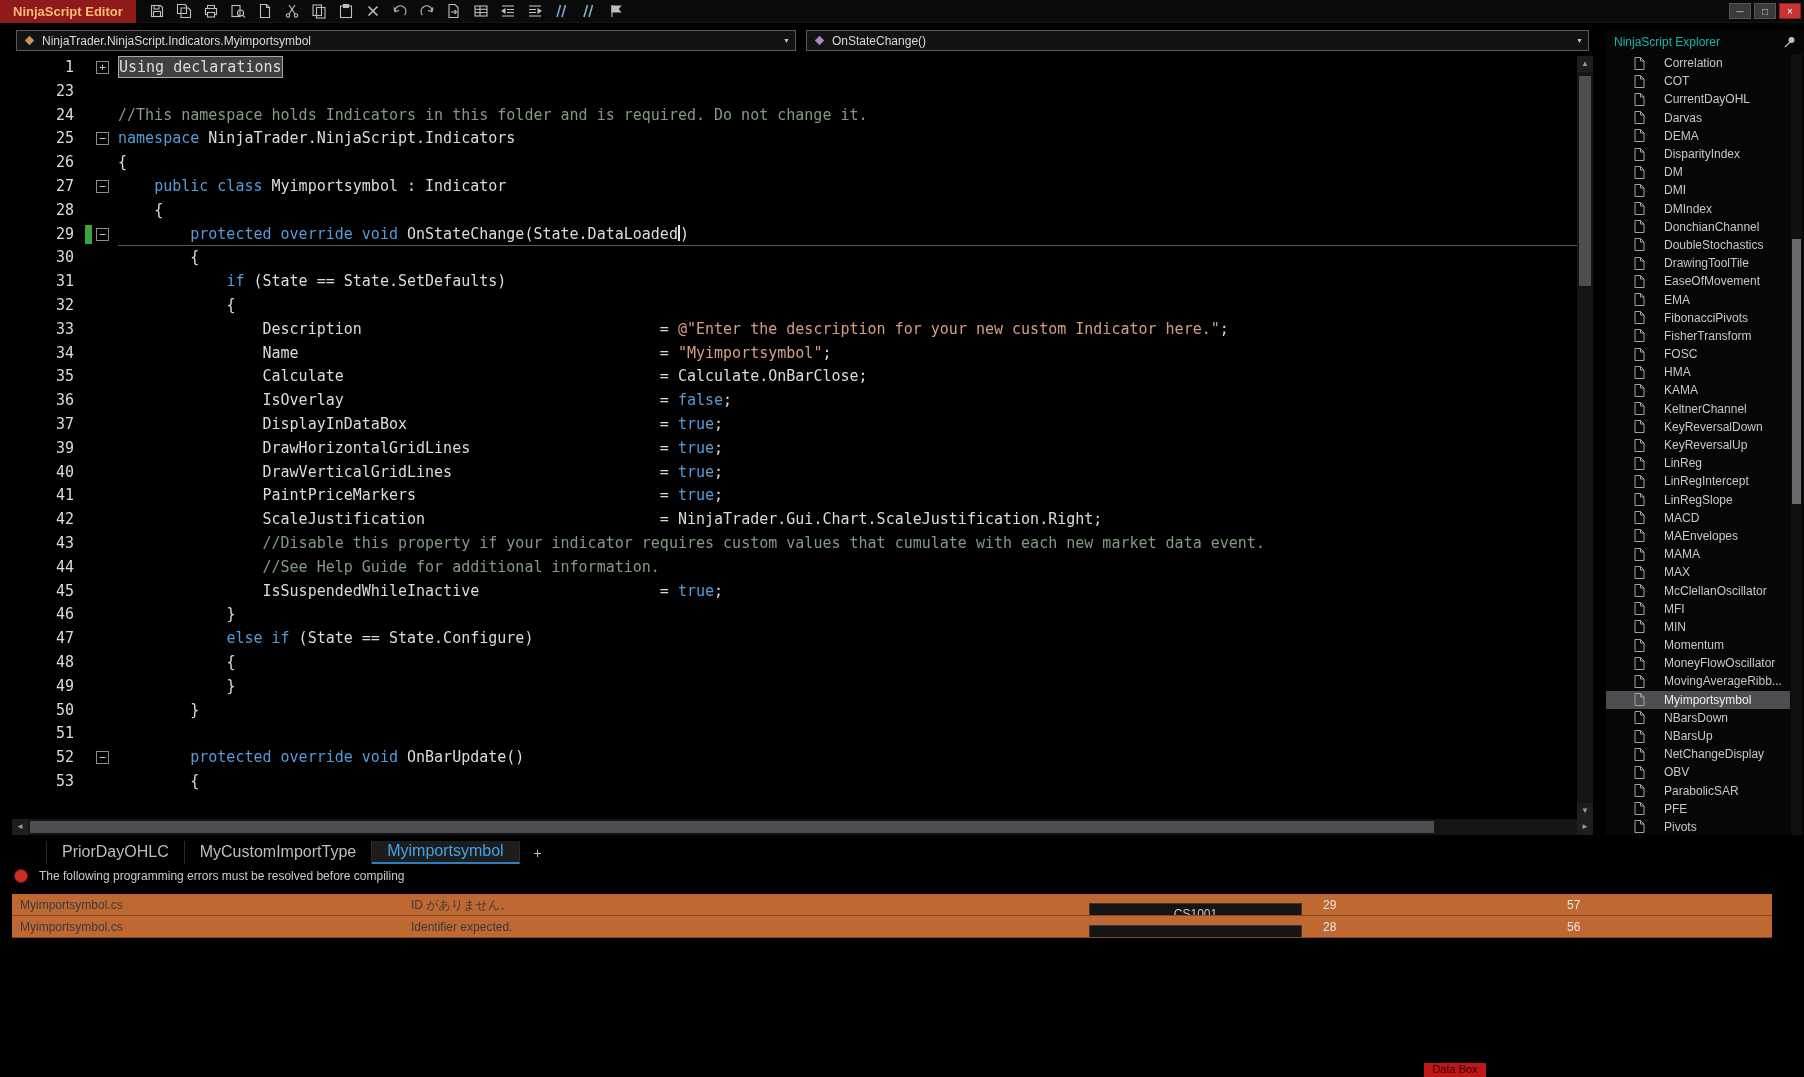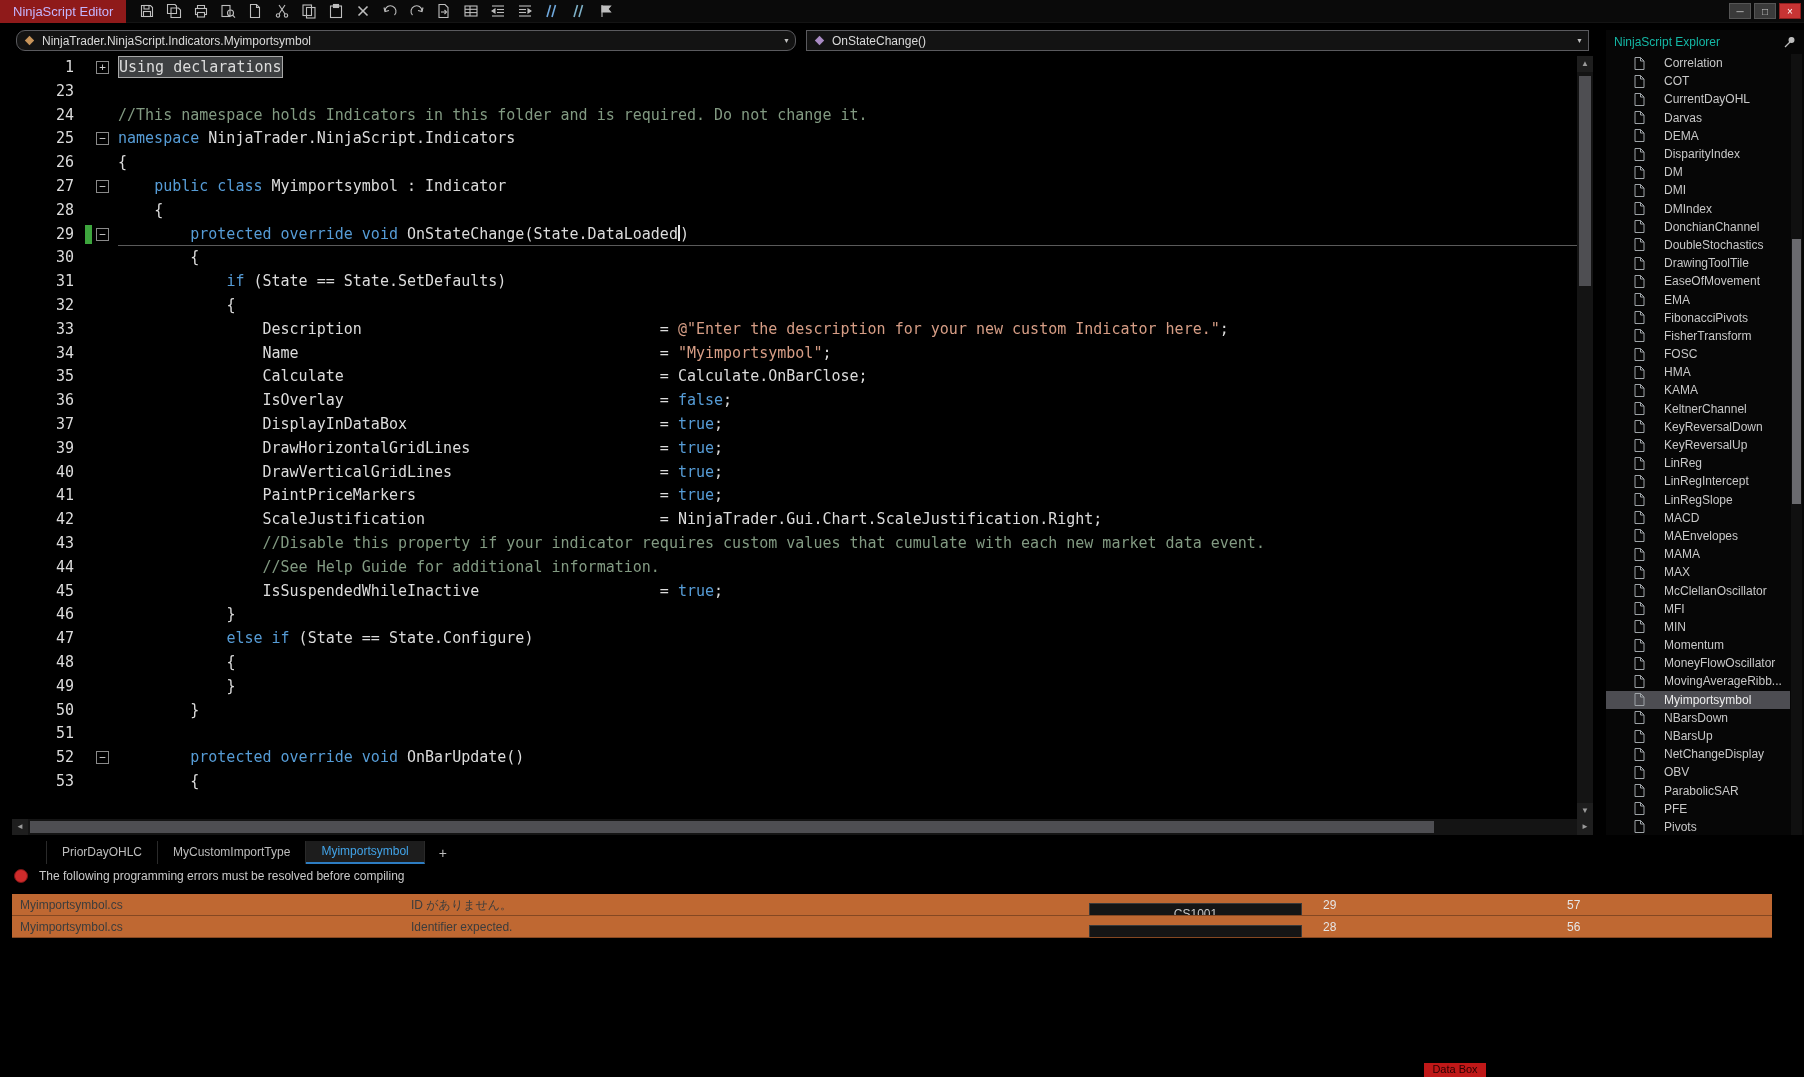--- a/index.html
+++ b/index.html
@@ -5,31 +5,31 @@
   * { box-sizing: border-box; margin: 0; padding: 0; }
   html,body { background:#000; }
   #screen {
     position: relative; width: 1804px; height: 1077px;
     background: #000; overflow: hidden;
     font-family: "Liberation Sans", sans-serif;
     color: #d6d6d6;
   }
   
   .titlebar { position:absolute; top:0; left:0; right:0; height:23px; background:#0a0a0a; display:flex; align-items:center; border-bottom:1px solid #141414;}
-  .title-label { background:#8f1a1a; color:#c4b5fd; height:23px; line-height:23px; padding:0 13px; font-size:13px; white-space:nowrap;}
+  .title-label { background:#8f1a1a; color:#fdba74; height:23px; line-height:23px; padding:0 13px; font-size:13px; white-space:nowrap;font-weight:bold;}
   .toolbar { display:flex; align-items:center; margin-left:12px; gap:9px; }
   .tool-btn { width:18px; height:18px; display:flex; align-items:center; justify-content:center; cursor:default;}
   .win-controls { position:absolute; right:3px; top:3px; display:flex; gap:3px; }
   .win-btn { width:22px; height:16px; background:#3a3a3a; color:#cfcfcf; font-size:10px; line-height:15px; text-align:center; border:1px solid #555;}
   .win-btn.close { background:#c73434; color:#fff; border-color:#8c1f1f;}
   
   .main { position:absolute; top:30px; left:12px; right:0; height:805px; }
   .editor-col { position:absolute; left:0; top:0; width:1581px; height:100%; }
   .dropdown { position:absolute; top:0; height:21px; background:#131313; border:1px solid #5a5a5e; display:flex; align-items:center; gap:6px; font-size:12px; color:#dadada; padding:0 18px 0 6px; white-space:nowrap; overflow:hidden;}
-  .dd-type { left:4px; width:780px;border-radius:9px; }
+  .dd-type { left:4px; width:780px; }
   .dd-member { left:794px; right:4px; }
   .dd-chevron { position:absolute; right:5px; top:6px; font-size:7px; color:#c0c0c0;}
   
   .code-region { position:absolute; top:26px; left:0; right:16px; bottom:16px; overflow:hidden; background:#000;}
   .code-line { display:flex; height:23.8px; line-height:23.8px; font-family:"DejaVu Sans Mono", monospace; font-size:15px; }
   .ln { flex:none; width:72px; padding-right:10px; text-align:right; color:#dcdcdc; }
   .gut { flex:none; width:34px; position:relative; }
   .marker { position:absolute; left:1px; top:2px; width:7px; height:19px; background:#3da53d; }
   .fold { position:absolute; left:12px; top:5px; width:13px; height:13px; border:1px solid #8a8a8a; background:#000; color:#cccccc; font-size:11px; line-height:11px; text-align:center; cursor:default;}
   .code { flex:1; white-space:pre; color:#dcdcdc; overflow:hidden; }
@@ -52,21 +52,21 @@
   .explorer { position:absolute; left:1594px; top:0; width:198px; height:100%; background:#060606; }
   .explorer-head { height:24px; display:flex; align-items:center; padding:0 8px; color:#14b8a6; font-size:12px; }
   .explorer-head .pin { margin-left:auto; }
   .explorer-list { position:absolute; top:24px; left:0; right:14px; bottom:0; overflow:hidden; }
   .explorer-item { height:18.2px; display:flex; align-items:center; padding-left:28px; gap:19px; font-size:12px; color:#c8c8c8; white-space:nowrap; cursor:default;}
   .explorer-item.selected { background:#4d4d52; color:#ececec; }
   .explorer-scroll { position:absolute; top:24px; right:2px; bottom:0; width:11px; background:#101010; }
   .vthumb2 { position:absolute; left:1px; right:1px; top:185px; height:265px; background:#6a6a6e; }
   
   .tabbar { position:absolute; top:839px; left:12px; right:0; height:25px; display:flex; align-items:flex-end; padding-left:34px; }
-  .tab { height:23px; line-height:22px; padding:0 15px; font-size:12px; color:#bdbdbd; border-right:1px solid #2a2a2a; cursor:default; white-space:nowrap;}
+  .tab { height:23px; line-height:22px; padding:0 15px; font-size:16px; color:#bdbdbd; border-right:1px solid #2a2a2a; cursor:default; white-space:nowrap;}
   .tab:first-child{ border-left:1px solid #2a2a2a; }
   .tab.active { color:#41a3e8; background:#1d1d1d; border-bottom:2px solid #2d7dc2; line-height:20px; }
   .add-tab { width:20px; height:20px; margin-left:8px; text-align:center; line-height:19px; color:#bdbdbd; font-size:14px; cursor:default;}
   
   .banner { position:absolute; top:867px; left:14px; height:18px; display:flex; align-items:center; gap:11px; font-size:12px; color:#c9c9c9; }
   .err-dot { width:14px; height:14px; border-radius:50%; background:#ce2b2b; border:1px solid #7a1515; }
   .etable { position:absolute; top:894px; left:12px; width:1760px; font-size:12px; }
   .et-head { display:grid; grid-template-columns:391px 673px 239px 244px 1fr; background:#1b1b1b; height:21px; line-height:21px; color:#c4c4c4; }
   .et-head > div { padding-left:8px; border-right:1px solid #000; cursor:default;}
   .et-row { display:grid; grid-template-columns:391px 673px 239px 244px 1fr; height:22px; line-height:22px; background:#bf6832; color:#3c3c3c; border-bottom:1px solid rgba(0,0,0,0.3); cursor:default;}

